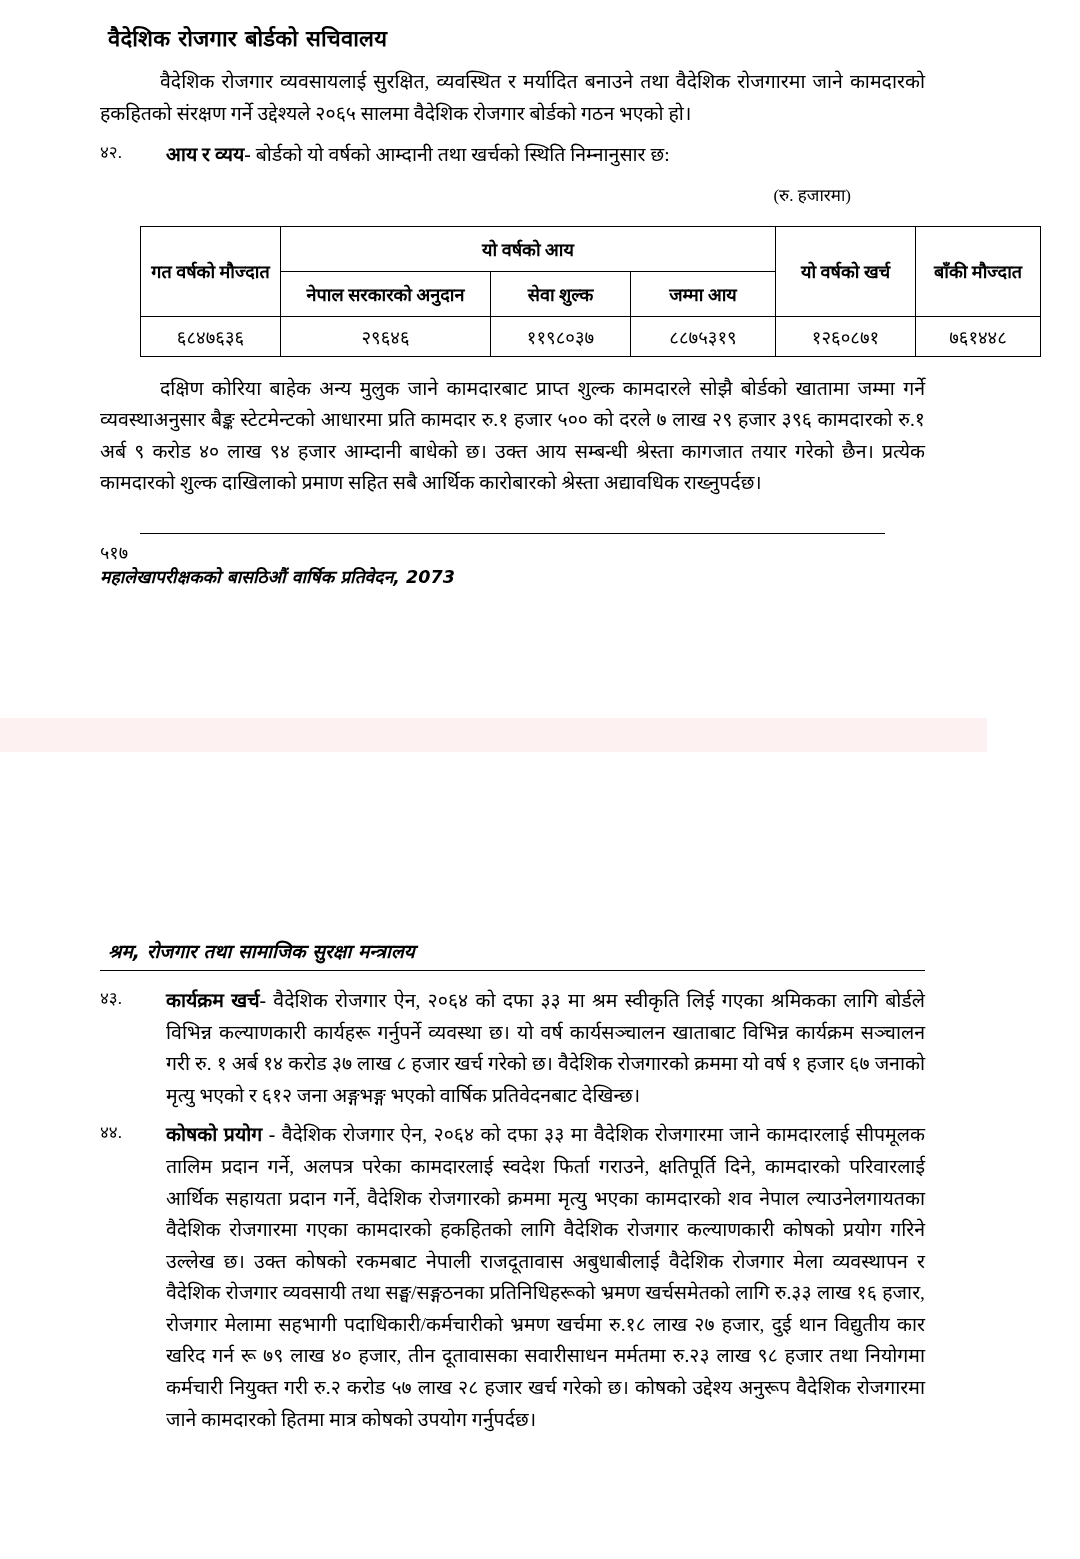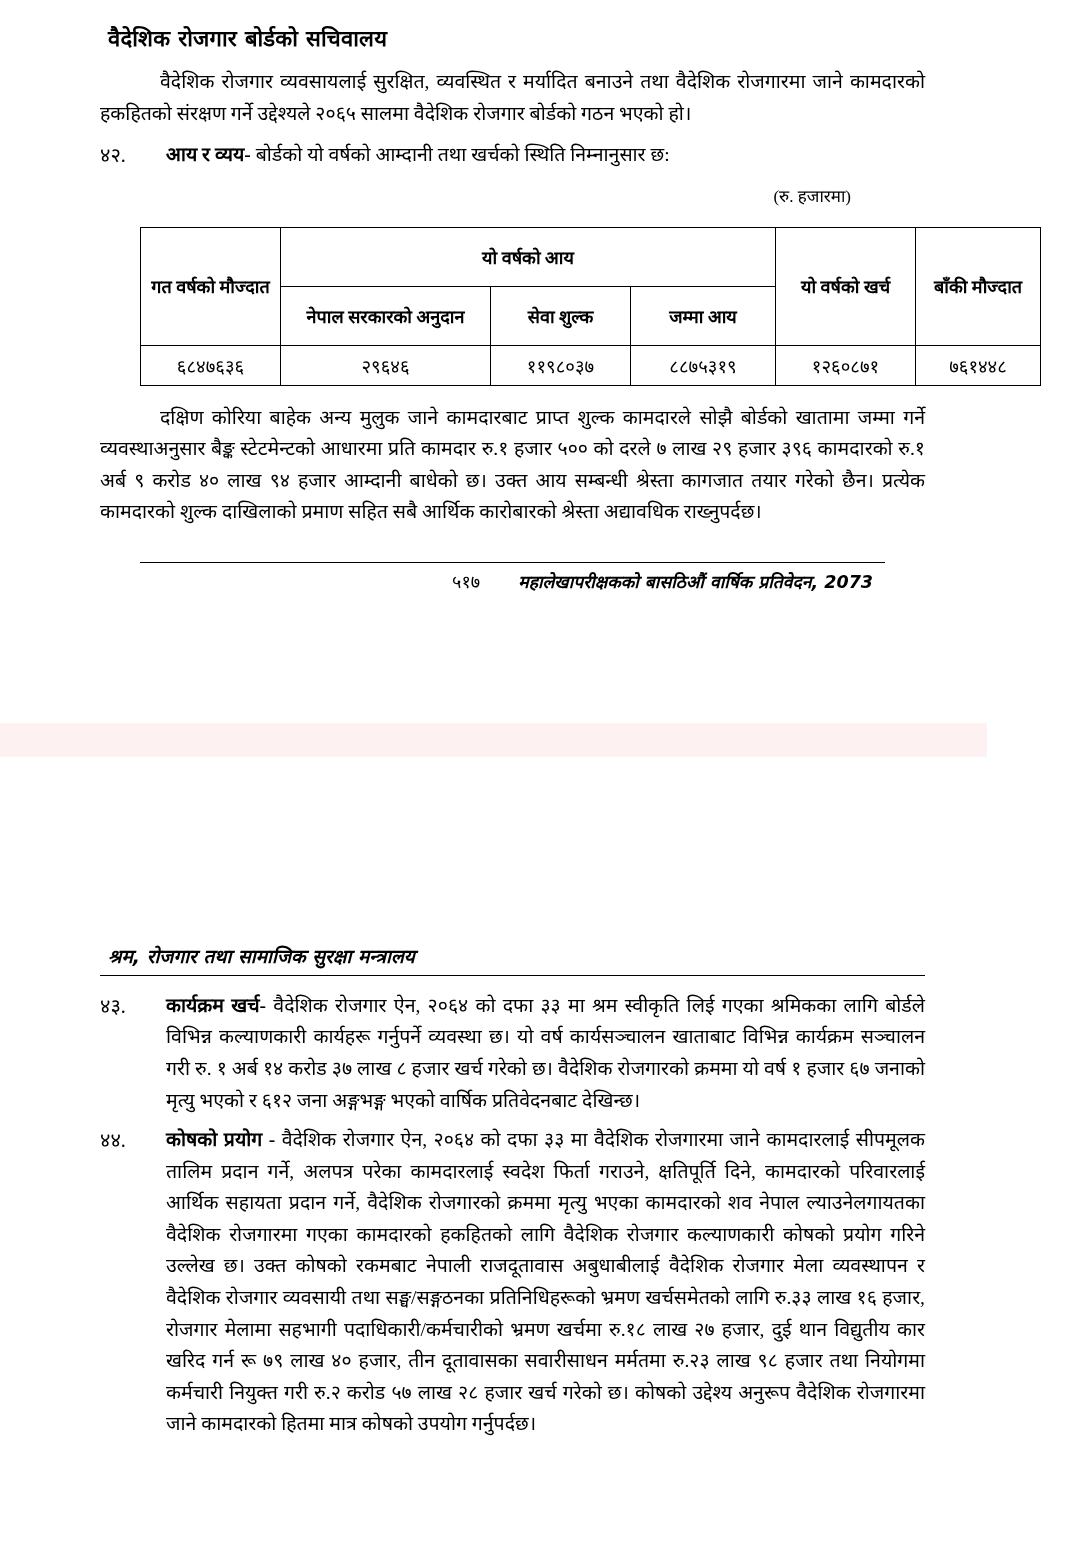--- a/index.html
+++ b/index.html
@@ -40,21 +40,21 @@
     text-indent: 60px;
   }
   .numbered {
     display: flex;
     align-items: flex-start;
     margin: 8px 0 4px 0;
   }
   .num {
     width: 66px;
     flex: 0 0 66px;
-    font-size: 20px;
+    font-size: 17px;
     line-height: 1.62;
   }
   .numbered .body {
     flex: 1 1 auto;
     font-size: 19.5px;
     line-height: 1.62;
     text-align: justify;
   }
   .lead {
     font-weight: bold;
@@ -69,43 +69,43 @@
     margin: 0 auto 16px auto;
     width: 824px;
     table-layout: fixed;
   }
   table.fin th, table.fin td {
     border: 1.5px solid #000;
     text-align: center;
     vertical-align: middle;
     font-size: 18px;
     font-weight: bold;
-    padding: 17px 4px;
+    padding: 10px 4px;
   }
   table.fin td.val {
     font-weight: normal;
     font-size: 18.5px;
     padding: 7px 4px;
   }
   .tbl-wrap {
     padding: 0 40px;
   }
   .rule {
     border: none;
     border-top: 1.2px solid #000;
     margin: 34px 40px 6px 40px;
     width: auto;
   }
   .footer-row {
     display: flex;
     justify-content: flex-end;
     align-items: baseline;
-    gap: 38px;
     padding: 0 52px 0 0;
     font-size: 18px;
+    flex-direction: column;
   }
   .footer-row .pageno {
     font-weight: normal;
   }
   .footer-row .foot-title {
     font-family: "DejaVu Sans", "Liberation Sans", sans-serif;
     font-style: italic;
     font-weight: bold;
     font-size: 17.5px;
   }

